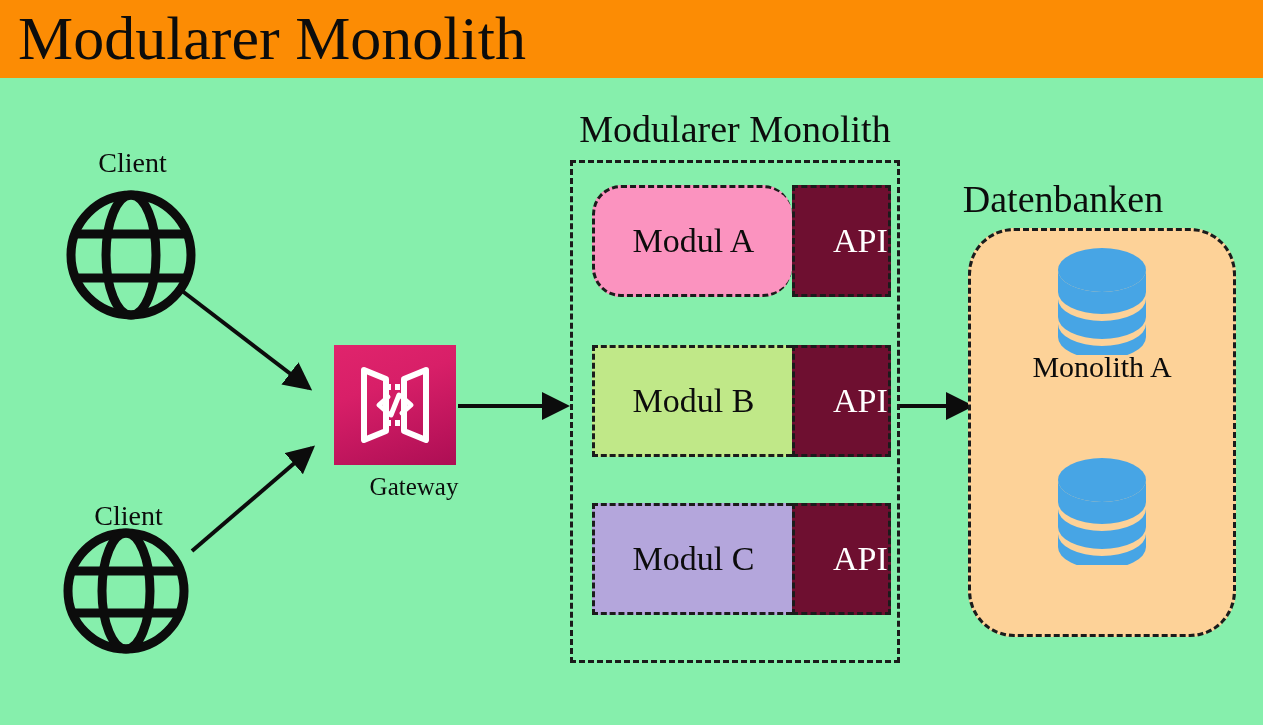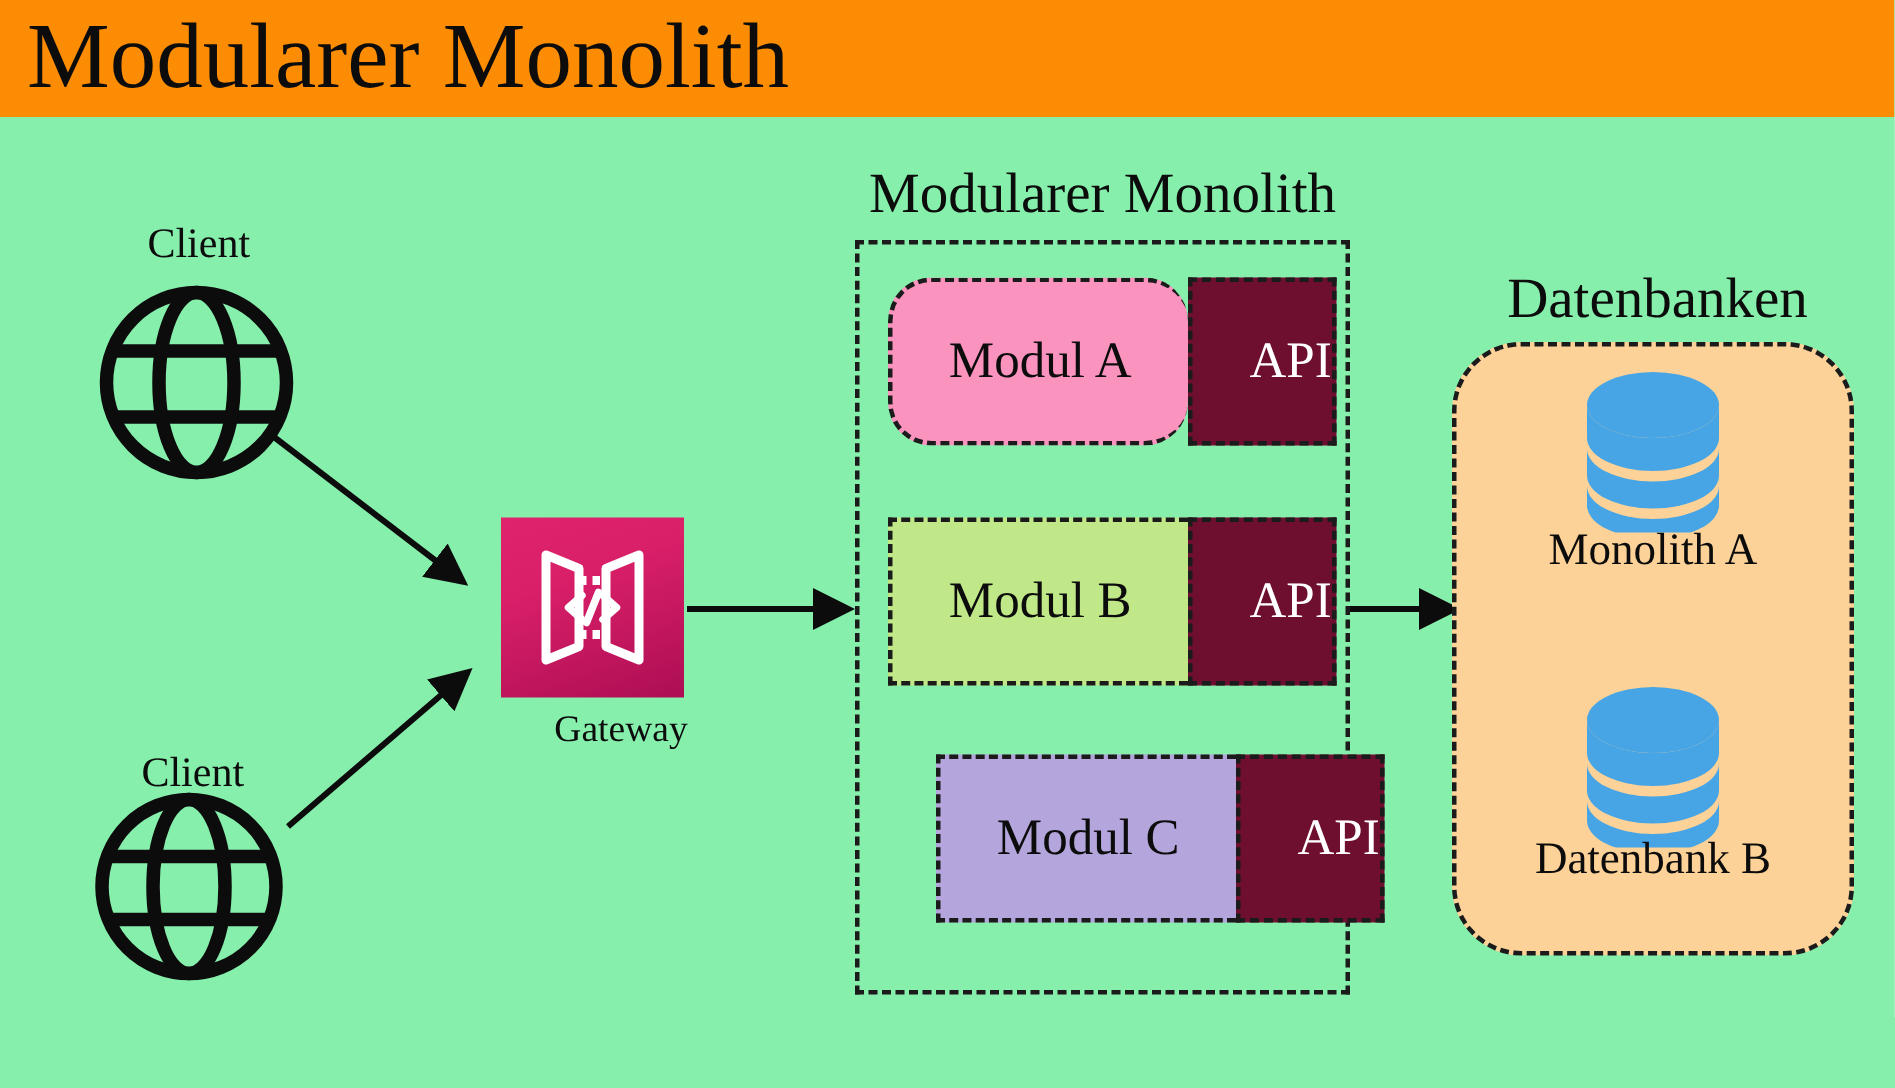--- a/index.html
+++ b/index.html
@@ -110,21 +110,21 @@
     background: #6e0f30;
     display: flex;
     align-items: center;
     justify-content: center;
     font-size: 34px;
     color: #ffffff;
     padding-left: 38px;
   }
   
   #db-caption {
-    left: 960px;
+    left: 918px;
     top: 178px;
     width: 290px;
     font-size: 38px;
     line-height: 42px;
   }
   #db-box {
     position: absolute;
     left: 968px;
     top: 228px;
     width: 268px;
@@ -240,21 +240,21 @@
   <div class="module-row" style="top:185px;">
     <div class="module-body" style="background:#fb93bf;border-radius:29px;">Modul A</div>
     <div class="module-api">API</div>
   </div>
 
   <div class="module-row" style="top:345px;">
     <div class="module-body" style="background:#c0e888;text-align:right;">Modul B</div>
     <div class="module-api">API</div>
   </div>
 
-  <div class="module-row" style="top:503px;margin-left:32px;">
+  <div class="module-row" style="top:503px;">
     <div class="module-body" style="background:#b4a6dc;">Modul C</div>
     <div class="module-api">API</div>
   </div>
 
   <svg class="arrow" style="left:900px; top:392px;" width="80" height="28" viewBox="0 0 80 28">
     <defs>
       <marker id="ah4" markerWidth="7" markerHeight="7" refX="6" refY="3.5" orient="auto">
         <polygon points="0,0 7,3.5 0,7" fill="#0c0c0c"></polygon>
       </marker>
     </defs>
@@ -278,16 +278,15 @@
 
   <div class="db-item" style="top:455px; height:150px;">
     <svg class="db-cyl" style="top:0;" width="94" height="110" viewBox="0 0 94 110">
       <g fill="#47a5e5">
         <ellipse cx="47" cy="25" rx="44" ry="22"></ellipse>
         <path d="M3 25 L3 47 a44,22 0 0 0 88,0 L91 25 a44,22 0 0 1 -88,0 Z"></path>
         <path d="M3 54 L3 72 a44,22 0 0 0 88,0 L91 54 a44,22 0 0 1 -88,0 Z"></path>
         <path d="M3 79 L3 92 a44,22 0 0 0 88,0 L91 79 a44,22 0 0 1 -88,0 Z"></path>
       </g>
     </svg>
-    <div class="db-name" style="top:102px;">Datenbank B</div>
   </div>
 
 </div>
 
 </body></html>

